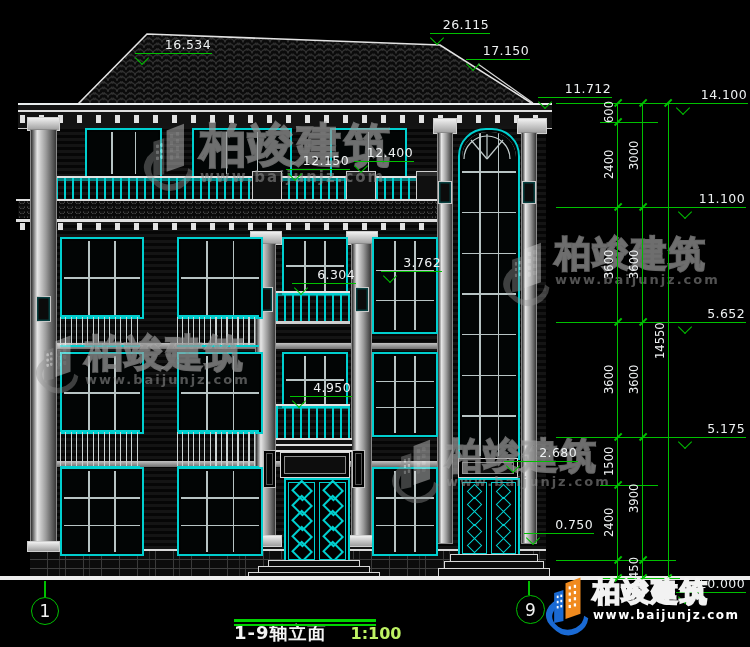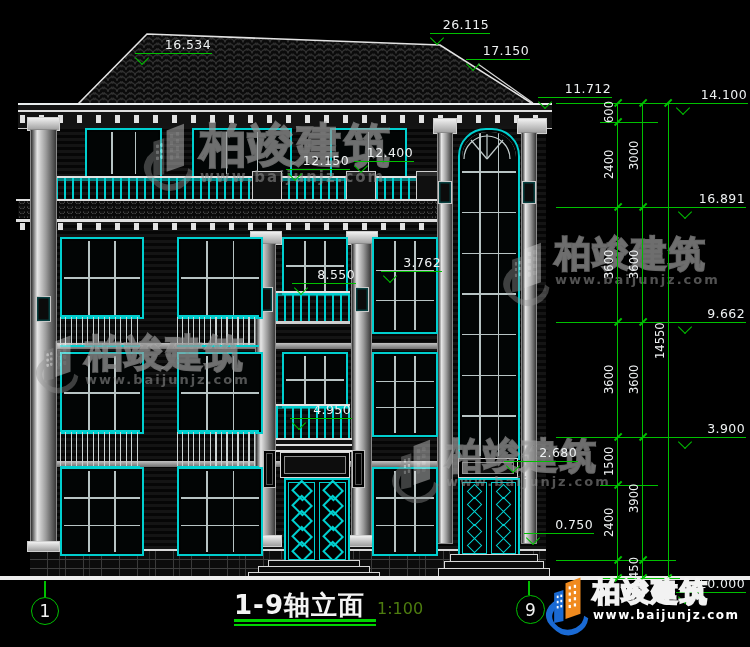--- a/index.html
+++ b/index.html
@@ -63,22 +63,22 @@
           transform:rotate(-45deg);transform-origin:50% 50%;}
   .gline{background:var(--g);z-index:6;}
   .tick{position:absolute;width:10px;height:1.6px;background:var(--g);transform:rotate(-45deg);z-index:7;}
   .vtext{position:absolute;display:flex;align-items:center;justify-content:center;
          writing-mode:vertical-rl;transform:rotate(180deg);font-size:11.5px;color:#eef1f2;z-index:7;white-space:nowrap;}
 
   
   .axis-circle{position:absolute;border:1.6px solid var(--g);border-radius:50%;
                color:#f2f2f2;display:flex;align-items:center;justify-content:center;
                font-size:17px;z-index:7;}
-  #title-name{font-size:26px;font-weight:bold;color:#f4f4f4;letter-spacing:1px;}
-  #title-scale{font-size:16px;color:#4d7c0f;margin-left:12px;}
+  #title-name{font-size:18px;font-weight:bold;color:#f4f4f4;letter-spacing:1px;margin-top:33px;}
+  #title-scale{font-size:16px;color:#bef264;margin-left:24px;font-weight:bold;}
   .wm{position:absolute;z-index:5;display:flex;align-items:flex-start;pointer-events:none;}
   .wm svg{filter:grayscale(1) brightness(1.5);opacity:.42;}
   .wm-name{font-weight:bold;color:rgba(70,70,70,.30);-webkit-text-stroke:2px rgba(165,165,165,.62);
            line-height:1;letter-spacing:2px;white-space:nowrap;}
   .wm-url{font-weight:bold;color:rgba(150,150,150,.55);letter-spacing:2px;white-space:nowrap;}
   #logo{position:absolute;left:541px;top:576px;display:flex;z-index:8;}
   #logo-name{font-size:27px;font-weight:bold;line-height:1.2;color:#101010;
              -webkit-text-stroke:2px #f2f2f2;letter-spacing:2px;white-space:nowrap;}
   #logo-url{font-size:12px;font-weight:bold;color:#fff;letter-spacing:1.5px;white-space:nowrap;}
 </style>
@@ -471,30 +471,30 @@
       <span class="em-label">12.150</span>
       <span class="em-line"></span>
       <span class="em-tri" style="left:4px;"></span>
     </div>
   <div class="em" style="left:354px;top:146px;width:60px;">
       <span class="em-label">12.400</span>
       <span class="em-line"></span>
       <span class="em-tri" style="left:2px;"></span>
     </div>
   <div class="em" style="left:292px;top:268px;width:64px;">
-      <span class="em-label">8.550</span>
+      <span class="em-label">6.304</span>
       <span class="em-line"></span>
       <span class="em-tri" style="left:4px;"></span>
     </div>
   <div class="em" style="left:381px;top:256px;width:61px;">
       <span class="em-label">3.762</span>
       <span class="em-line"></span>
       <span class="em-tri" style="left:4px;"></span>
     </div>
-  <div class="em" style="left:290px;top:403px;width:62px;">
+  <div class="em" style="left:290px;top:381px;width:62px;">
       <span class="em-label">4.950</span>
       <span class="em-line"></span>
       <span class="em-tri" style="left:4px;"></span>
     </div>
   <div class="em" style="left:504px;top:446px;width:74px;">
       <span class="em-label">2.680</span>
       <span class="em-line"></span>
       <span class="em-tri" style="left:4px;"></span>
     </div>
   <div class="em" style="left:524px;top:518px;width:70px;">
@@ -502,31 +502,31 @@
       <span class="em-line"></span>
       <span class="em-tri" style="left:4px;"></span>
     </div>
 
   <div class="em" style="left:674px;top:88px;width:74px;">
       <span class="em-label">14.100</span>
       <span class="em-line"></span>
       <span class="em-tri" style="left:4px;"></span>
     </div>
   <div class="em" style="left:676px;top:192px;width:70px;">
-      <span class="em-label">16.891</span>
+      <span class="em-label">11.100</span>
       <span class="em-line"></span>
       <span class="em-tri" style="left:4px;"></span>
     </div>
   <div class="em" style="left:676px;top:307px;width:70px;">
-      <span class="em-label">9.662</span>
+      <span class="em-label">5.652</span>
       <span class="em-line"></span>
       <span class="em-tri" style="left:4px;"></span>
     </div>
   <div class="em" style="left:676px;top:422px;width:70px;">
-      <span class="em-label">3.900</span>
+      <span class="em-label">5.175</span>
       <span class="em-line"></span>
       <span class="em-tri" style="left:4px;"></span>
     </div>
   <div class="em" style="left:676px;top:577px;width:70px;">
       <span class="em-label">±0.000</span>
       <span class="em-line"></span>
       <span class="em-tri" style="left:4px;"></span>
     </div>
 
   <div class="abs gline" style="left:556px;top:102.5px;width:120px;height:1px;"></div>

